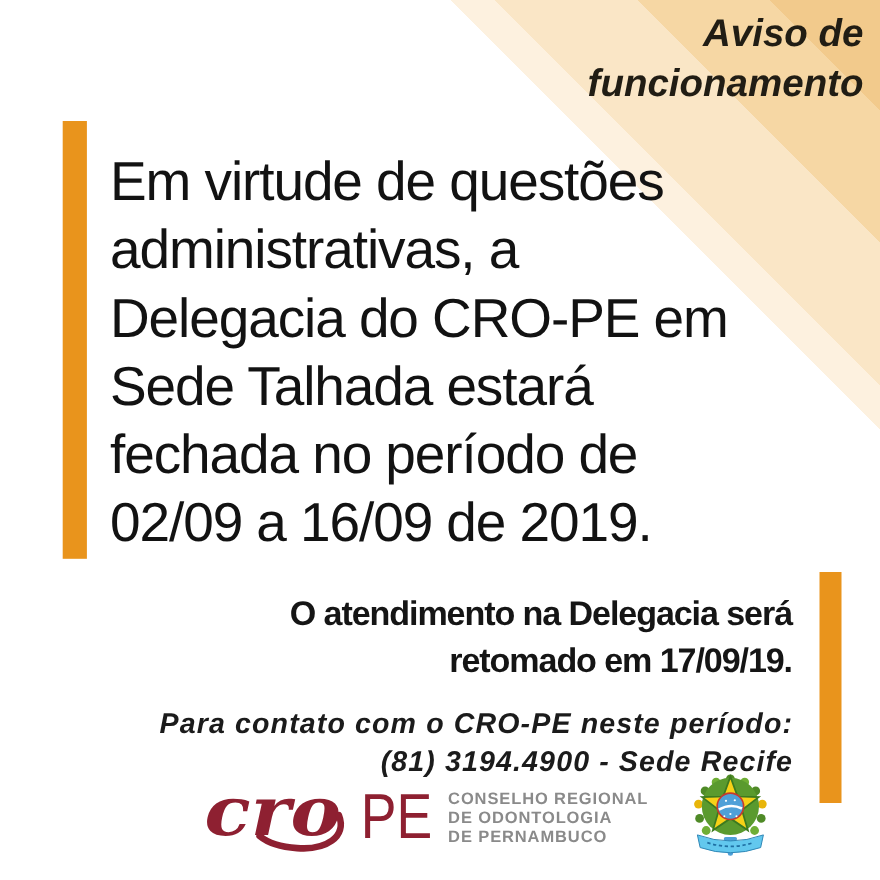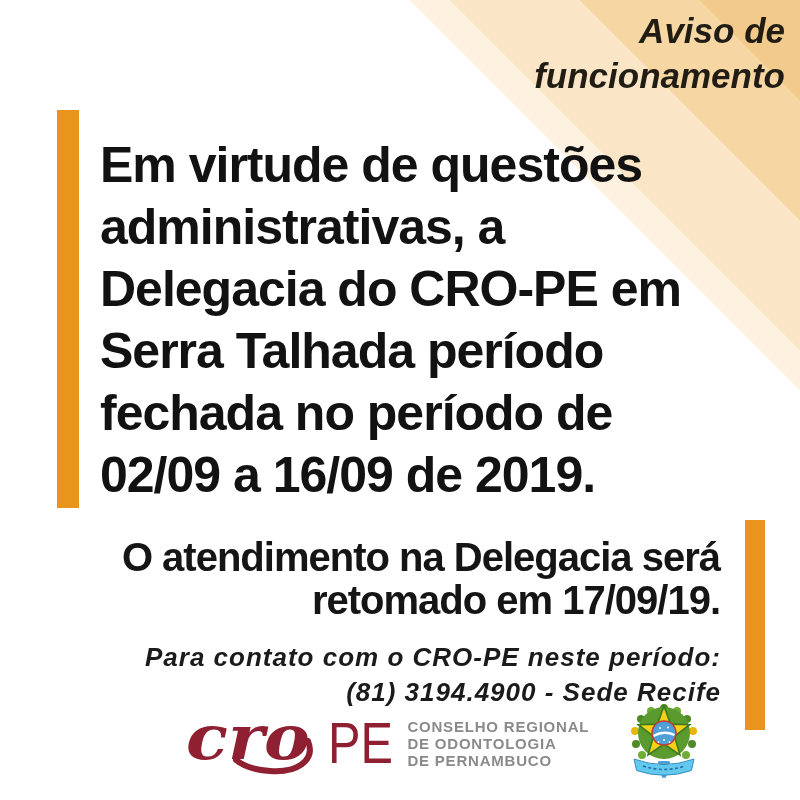--- a/index.html
+++ b/index.html
@@ -31,26 +31,26 @@
   .left-bar {
     position: absolute; left: 57px; top: 110px; width: 22px; height: 398px;
     background: #E9941C; z-index: 1;
   }
   .right-bar {
     position: absolute; left: 745px; top: 520px; width: 20px; height: 210px;
     background: #E9941C; z-index: 1;
   }
   .heading {
     position: absolute; left: 100px; top: 134px; width: 650px; z-index: 2;
-    font-weight: 700; font-size: 50px; line-height: 62px;
+    font-weight: 400; font-size: 50px; line-height: 62px;
     letter-spacing: -1px; color: #121212;
   }
   .resume {
     position: absolute; right: 80px; top: 536px; width: 620px; z-index: 2;
-    text-align: right; font-weight: 700; font-size: 40px; line-height: 43px;
+    text-align: right; font-weight: 700; font-size: 31px; line-height: 43px;
     letter-spacing: -1px; color: #151515;
   }
   .contact {
     position: absolute; right: 79px; top: 640px; width: 640px; z-index: 2;
     text-align: right; font-style: italic; font-weight: 700;
     font-size: 26px; line-height: 35px; letter-spacing: 1px; color: #1B1B1B;
   }
   .footer {
     position: absolute; left: 184px; top: 700px; height: 86px; z-index: 2;
     display: flex; align-items: center;
@@ -78,21 +78,21 @@
     <div>Aviso de</div>
     <div>funcionamento</div>
   </div>
 
   <div class="left-bar"></div>
 
   <div class="heading">
     <div>Em virtude de questões</div>
     <div>administrativas, a</div>
     <div>Delegacia do CRO-PE em</div>
-    <div>Serra Talhada período</div>
+    <div>Sede Talhada estará</div>
     <div>fechada no período de</div>
     <div>02/09 a 16/09 de 2019.</div>
   </div>
 
   <div class="right-bar"></div>
 
   <div class="resume">
     <div>O atendimento na Delegacia será</div>
     <div>retomado em 17/09/19.</div>
   </div>

